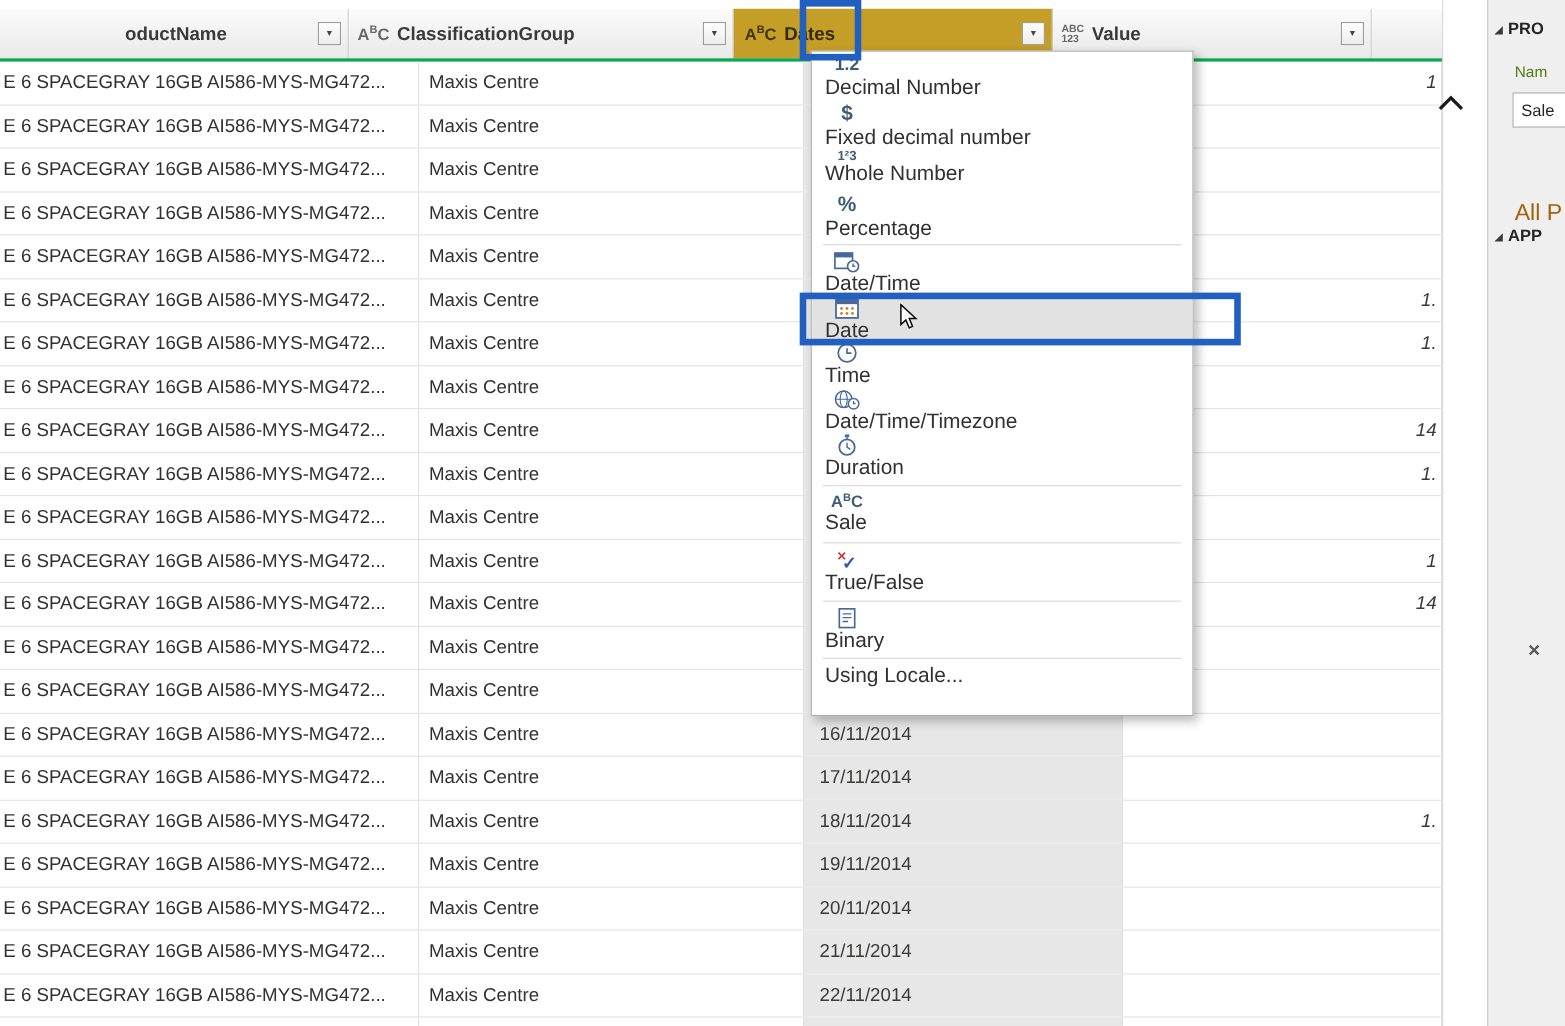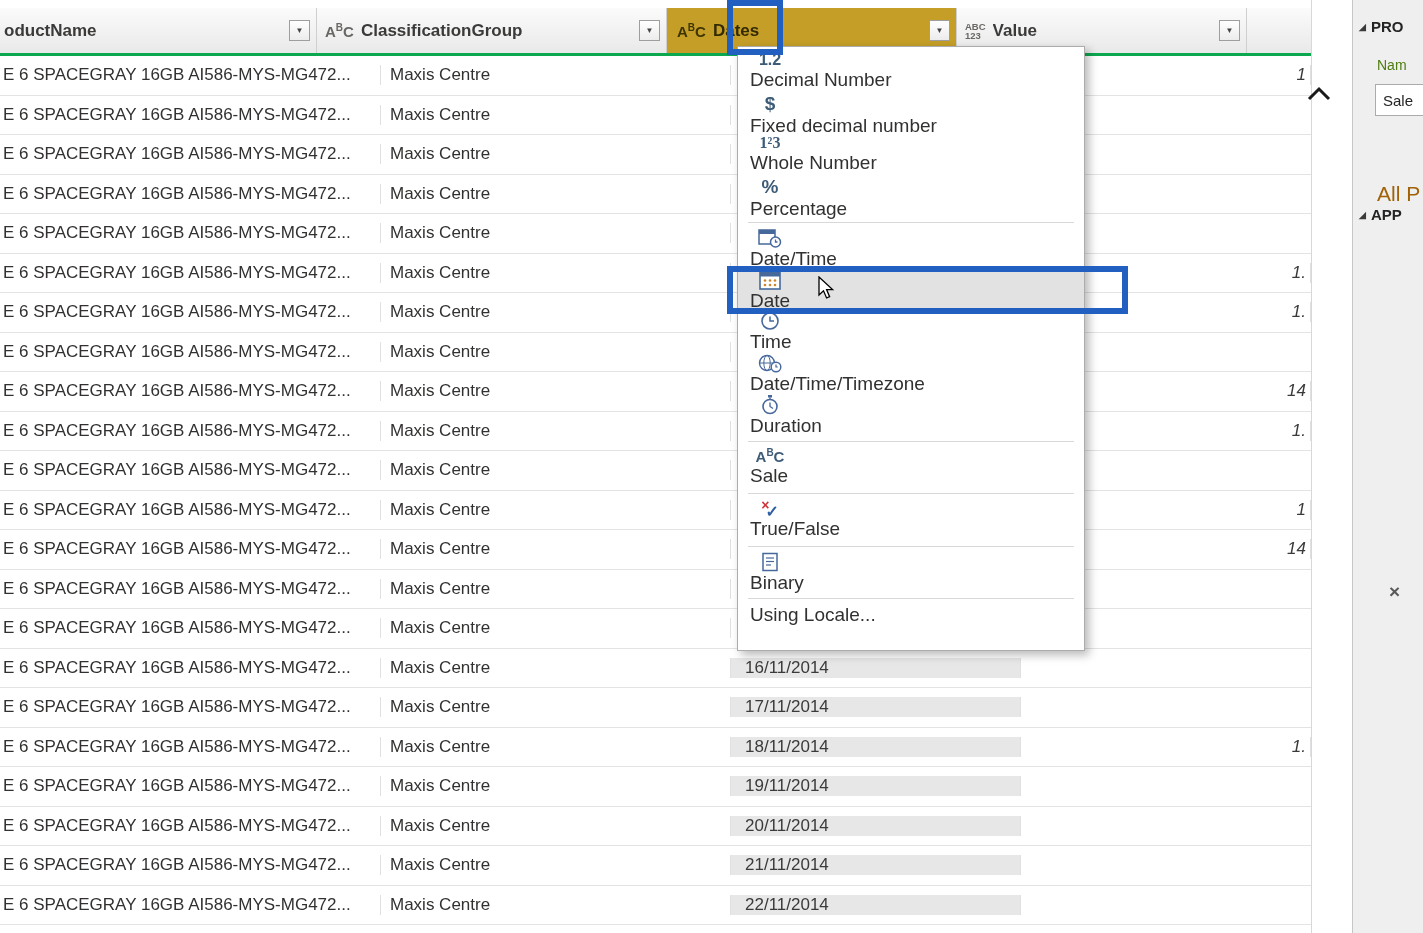--- a/index.html
+++ b/index.html
@@ -4,40 +4,40 @@
 <style>
   html,body{margin:0;padding:0;background:#fff;}
   body{font-family:"Liberation Sans",sans-serif;}
   .screen{position:relative;width:1423px;height:933px;overflow:hidden;background:#fff;}
 
   
   .header-row{position:absolute;left:0;top:8px;width:1311px;height:45px;display:flex;
               background:linear-gradient(#FBFBFB,#E9E9E9);}
   .col-header{position:relative;display:flex;align-items:center;box-sizing:border-box;
               border-right:1px solid #CFCFCF;font-weight:bold;font-size:17px;color:#3B3A39;}
-  .ch1{width:317px;padding-left:4px;}
+  .ch1{width:317px;padding-left:4px;justify-content:center;}
   .ch2{width:350px;padding-left:8px;}
   .ch3{width:290px;padding-left:10px;background:#C49E27;color:#332B00;}
   .ch4{width:290px;padding-left:8px;}
   .ch-label{margin-left:7px;white-space:nowrap;overflow:hidden;}
   .ch1 .ch-label{margin-left:0;}
   .filter-btn{position:absolute;right:6px;top:12px;width:21px;height:21px;box-sizing:border-box;
               border:1px solid #9E9E9E;background:linear-gradient(#FFFFFF,#ECECEC);
               display:flex;align-items:center;justify-content:center;padding:0;cursor:pointer;}
   .filter-btn span{font-size:8px;color:#444;line-height:1;}
   .abc{font-weight:bold;font-size:15px;color:#696764;white-space:nowrap;}
   .abc .abc-b{font-size:10px;vertical-align:6px;}
   .abc.dark{color:#3F3500;}
   .abc123{display:flex;flex-direction:column;font-size:9.5px;line-height:9px;font-weight:bold;color:#696764;}
   .green-line{position:absolute;left:0;top:53px;width:1311px;height:3px;background:#0CA850;}
 
   
   .rows{position:absolute;left:0;top:56px;width:1311px;height:877px;overflow:hidden;}
   .row{display:flex;height:39.5px;box-sizing:border-box;border-bottom:1px solid #E3E3E3;
-       font-size:17px;color:#323130;align-items:center;}
+       font-size:17px;color:#323130;}
   .cell{box-sizing:border-box;border-right:1px solid #E0E0E0;display:flex;align-items:center;
         overflow:hidden;white-space:nowrap;}
   .c1{width:381px;padding-left:3px;}
   .c2{width:350px;padding-left:9px;}
   .c3{width:290px;padding-left:14px;background:#E7E7E7;color:#3B3A39;}
   .c4{width:290px;justify-content:flex-end;padding-right:4px;font-style:italic;color:#3B3A39;}
 
   
   .vscroll{position:absolute;left:1311px;top:0;width:41px;height:933px;background:#fff;
            border-left:1px solid #D8D8D8;box-sizing:border-box;}
@@ -61,21 +61,21 @@
   
   .type-menu{position:absolute;left:737px;top:46px;width:348px;box-sizing:border-box;background:#fff;
              border:1px solid #ACACAC;box-shadow:4px 4px 9px rgba(0,0,0,.28);padding:4px 0;z-index:5;}
   .menu-item{height:41.5px;display:flex;align-items:flex-start;padding-left:12px;font-size:19px;
              color:#323130;cursor:pointer;flex-direction:column;}
   .menu-item.highlighted{background:#E2E2E2;}
   .mi-icon{width:40px;margin-right:17px;display:flex;align-items:center;justify-content:center;
            font-weight:bold;color:#3E5C78;flex:none;}
   .gl-decimal{font-size:16px;}
   .gl-currency{font-size:19px;}
-  .gl-whole{font-size:16px;font-family:Liberation Serif, serif;}
+  .gl-whole{font-size:12px;}
   .gl-percent{font-size:19px;}
   .mi-abc{font-size:15px;font-weight:bold;color:#3E5C78;}
   .mi-abc .abc-b{font-size:10px;vertical-align:6px;}
   .tf .tf-x{color:#D13438;font-size:14px;font-weight:bold;position:relative;top:-4px;}
   .tf .tf-c{color:#2E5FA3;font-size:16px;font-weight:bold;margin-left:-4px;position:relative;top:3px;}
   .menu-sep{height:1px;background:#D8D8D8;margin:5px 10px;}
   .mi-label{white-space:nowrap;}
 
   
   .callout{position:absolute;border:6px solid #2160C0;box-sizing:border-box;z-index:9;pointer-events:none;}

